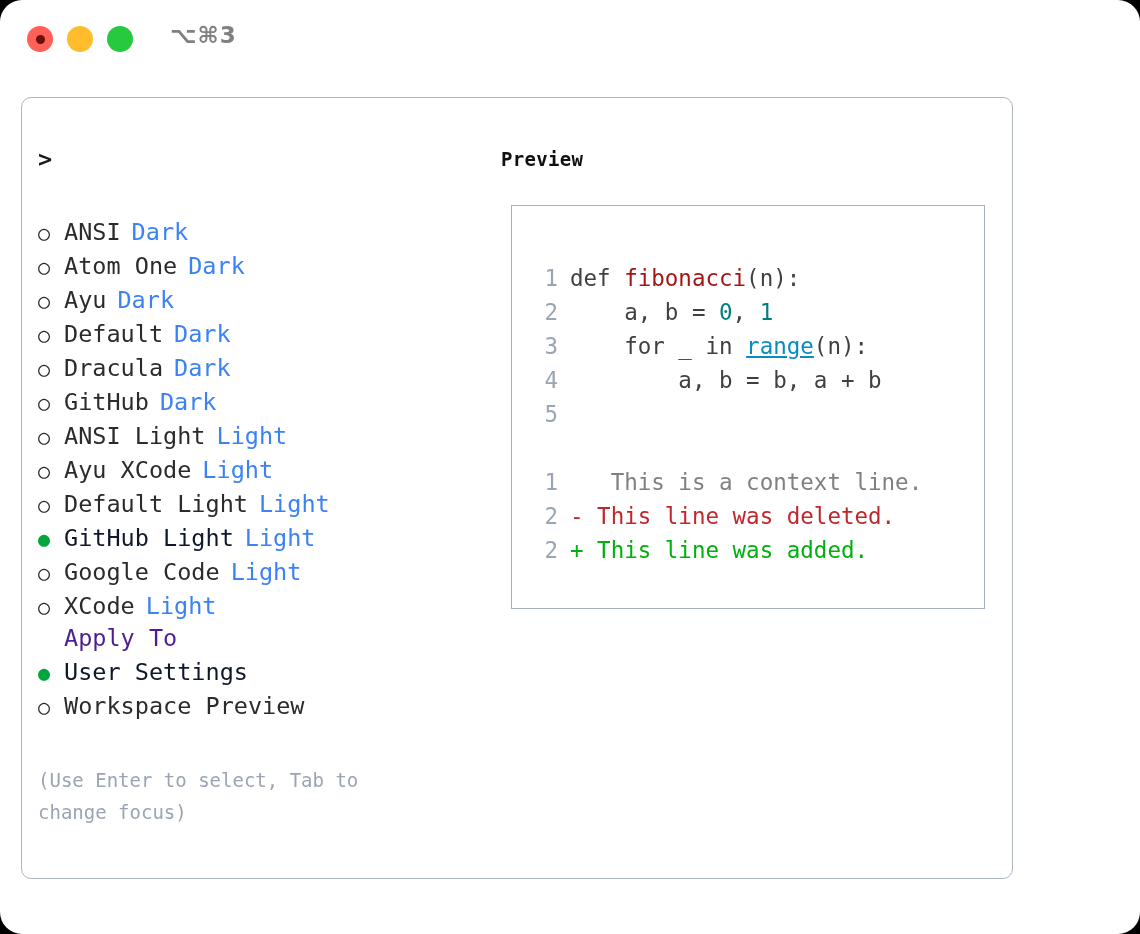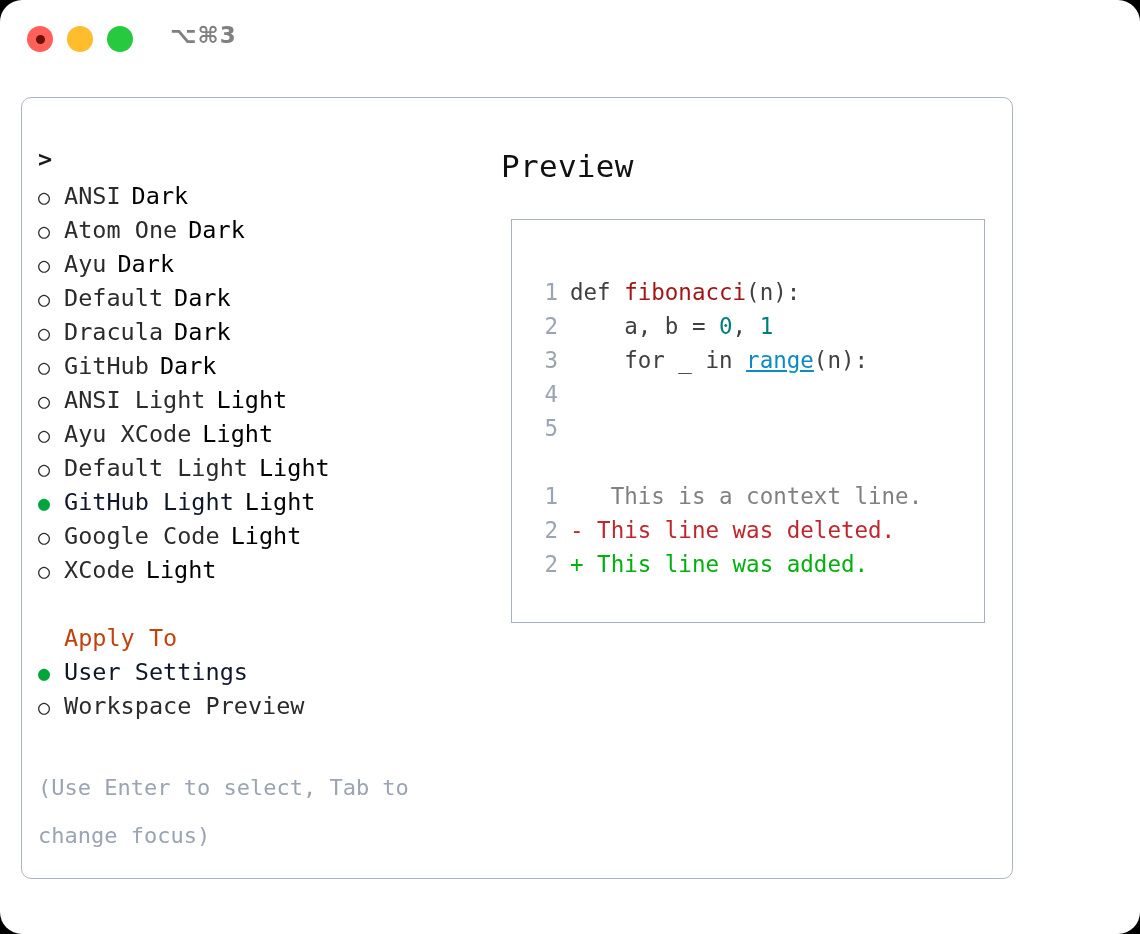--- a/index.html
+++ b/index.html
@@ -125,49 +125,50 @@
     color: #111111;
     letter-spacing: 0.3px;
   }
   .item-label {
     color: #2b2b2b;
   }
   .item-label.selected {
     color: #0f172a;
   }
   .item-tag {
-    color: #000000;
+    color: #3b82f6;
     margin-left: 11px;
+    margin-top: 36px;
   }
   .section-head {
     font-weight: 400;
-    color: #c2410c;
+    color: #4c1d95;
   }
 
   .spacer-sm { height: 34px; }
   .spacer-md { height: 34px; }
 
   .hint {
     margin-top: 4px;
-    font-size: 22px;
-    line-height: 48px;
+    font-size: 19px;
+    line-height: 32px;
     color: #9aa4b2;
     width: 400px;
   }
 
   
   .right-col {
     position: absolute;
     left: 479px;
     top: 50px;
     width: 495px;
   }
   .preview-title {
-    font-size: 31px;
-    font-weight: 400;
+    font-size: 19px;
+    font-weight: 700;
     color: #111111;
     letter-spacing: 0.3px;
     margin-bottom: 35px;
   }
   .preview-box {
     margin-left: 10px;
     width: 474px;
     height: 404px;
     border: 1.6px solid #a6b0bf;
     box-sizing: border-box;
@@ -305,21 +306,21 @@
       <div class="hint">(Use Enter to select, Tab to change focus)</div>
     </div>
 
     <div class="right-col">
       <div class="preview-title">Preview</div>
       <div class="preview-box">
         <div id="code-block">
             <div class="code-line"><span class="lineno">1</span><span class="tok-plain">def </span><span class="tok-fn">fibonacci</span><span class="tok-plain">(n):</span></div>
             <div class="code-line"><span class="lineno">2</span><span class="tok-plain">    a, b = </span><span class="tok-num">0</span><span class="tok-plain">, </span><span class="tok-num">1</span></div>
             <div class="code-line"><span class="lineno">3</span><span class="tok-plain">    for _ in </span><span class="tok-kwfn">range</span><span class="tok-plain">(n):</span></div>
-            <div class="code-line"><span class="lineno">4</span></div>
+            <div class="code-line"><span class="lineno">4</span><span class="tok-plain">        a, b = b, a + b</span></div>
             <div class="code-line"><span class="lineno">5</span></div>
           </div>
         <div class="gap-line"></div>
         <div id="diff-block">
             <div class="code-line"><span class="lineno">1</span><span class="tok-ctx"> </span><span class="tok-ctx">  This is a context line.</span></div>
             <div class="code-line"><span class="lineno">2</span><span class="tok-del">-</span><span class="tok-del"> This line was deleted.</span></div>
             <div class="code-line"><span class="lineno">2</span><span class="tok-add">+</span><span class="tok-add"> This line was added.</span></div>
           </div>
       </div>
     </div>

